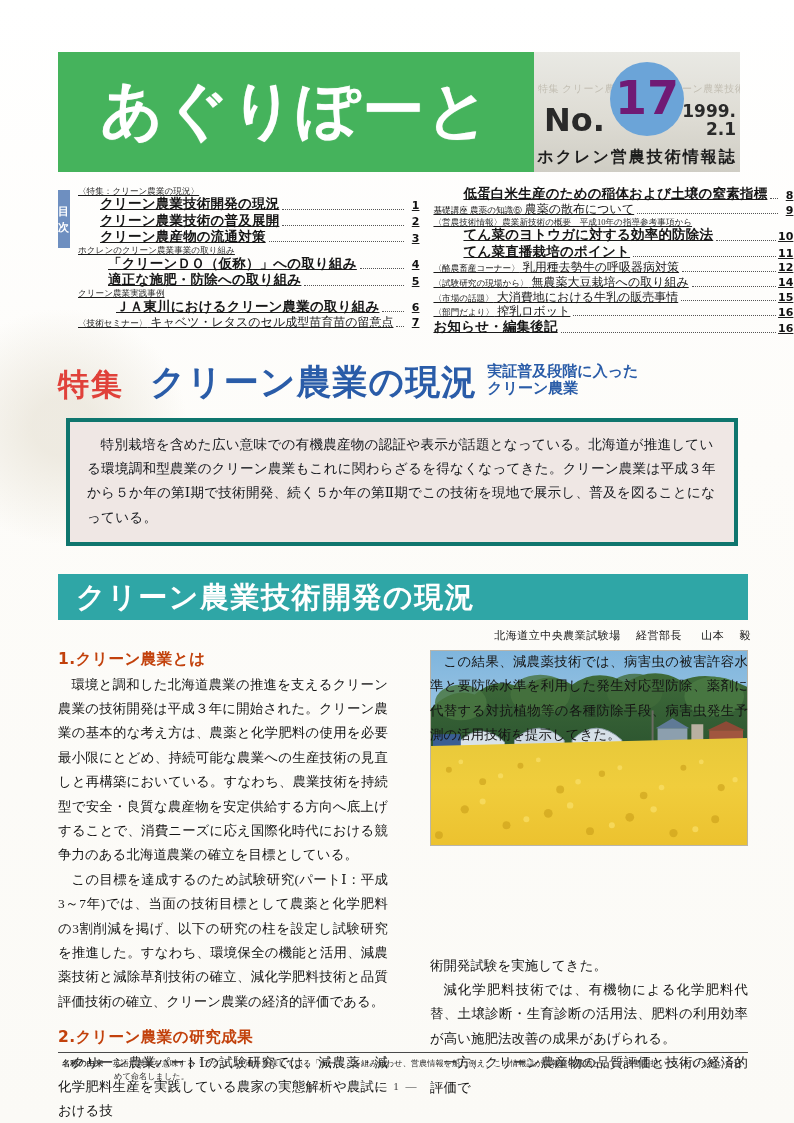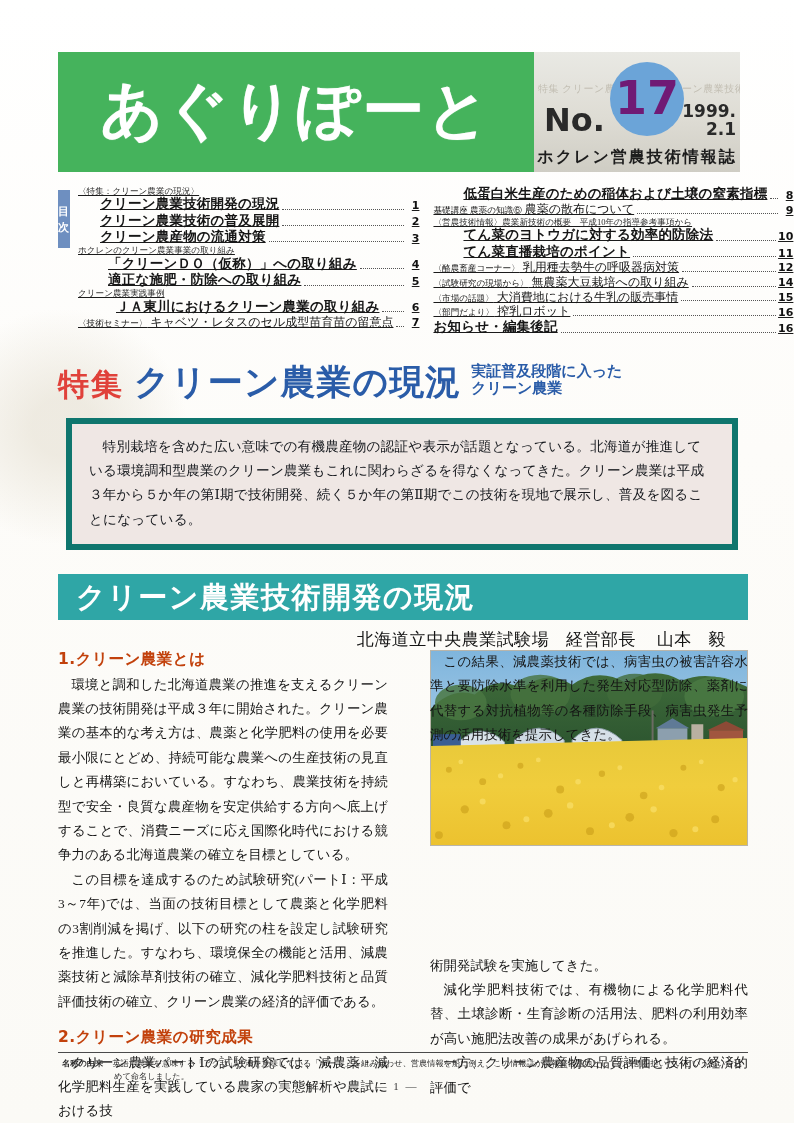--- a/index.html
+++ b/index.html
@@ -134,38 +134,38 @@
   .toc-line.mixed .pre{font-size:8.6px;}
 
   
   .feature{
     position:absolute;left:58px;top:348px;width:690px;height:52px;
     display:flex;align-items:flex-end;
   }
   .feat-tag{
     font-family:"DejaVu Sans","Liberation Sans",sans-serif;
     font-weight:700;font-size:31px;color:#e0413a;
-    letter-spacing:2px;line-height:1;margin-right:10px;
+    letter-spacing:2px;line-height:1;margin-right:26px;
   }
   .feat-main{
     font-family:"Liberation Serif","DejaVu Serif",serif;
     font-weight:700;font-size:35px;color:#2a5ca8;
     letter-spacing:1px;line-height:1;margin-right:10px;
   }
   .feat-sub{
     font-family:"DejaVu Sans","Liberation Sans",sans-serif;
     font-weight:700;font-size:15px;color:#2a5ca8;
     line-height:1.12;padding-bottom:3px;
   }
 
   
   .intro{
     position:absolute;left:66px;top:418px;width:672px;
     background:#efe7e4;
-    border:6px solid #0f766e;
+    border:4px solid #0f766e;
     padding:11px 17px 12px 17px;
     box-sizing:border-box;
   }
   .intro p{
     margin:0;
     font-family:"Liberation Serif","DejaVu Serif",serif;
     font-size:13.6px;line-height:1.78;color:#15181d;
     text-indent:1em;letter-spacing:.2px;
   }
   .intro p + p{margin-top:1px;}
@@ -177,23 +177,23 @@
     display:flex;align-items:center;
   }
   .banner span{
     font-family:"DejaVu Sans","Liberation Sans",sans-serif;
     font-weight:700;font-size:29px;color:#ffffff;
     letter-spacing:1.5px;padding-left:18px;line-height:1;
   }
 
   
   .byline{
-    position:absolute;right:68px;top:628px;
-    font-family:"Liberation Serif","DejaVu Serif",serif;
-    font-size:17px;color:#141414;letter-spacing:.5px;
+    position:absolute;right:43px;top:628px;
+    font-family:"Liberation Serif","DejaVu Serif",serif;
+    font-size:11px;color:#141414;letter-spacing:.5px;
   }
   .byline .nm{margin-left:16px;}
   .byline .gv{margin-left:12px;}
 
   
   .cols{
     position:absolute;left:58px;top:650px;width:690px;height:400px;
   }
   .col-left{
     position:absolute;left:0;top:0;width:330px;

